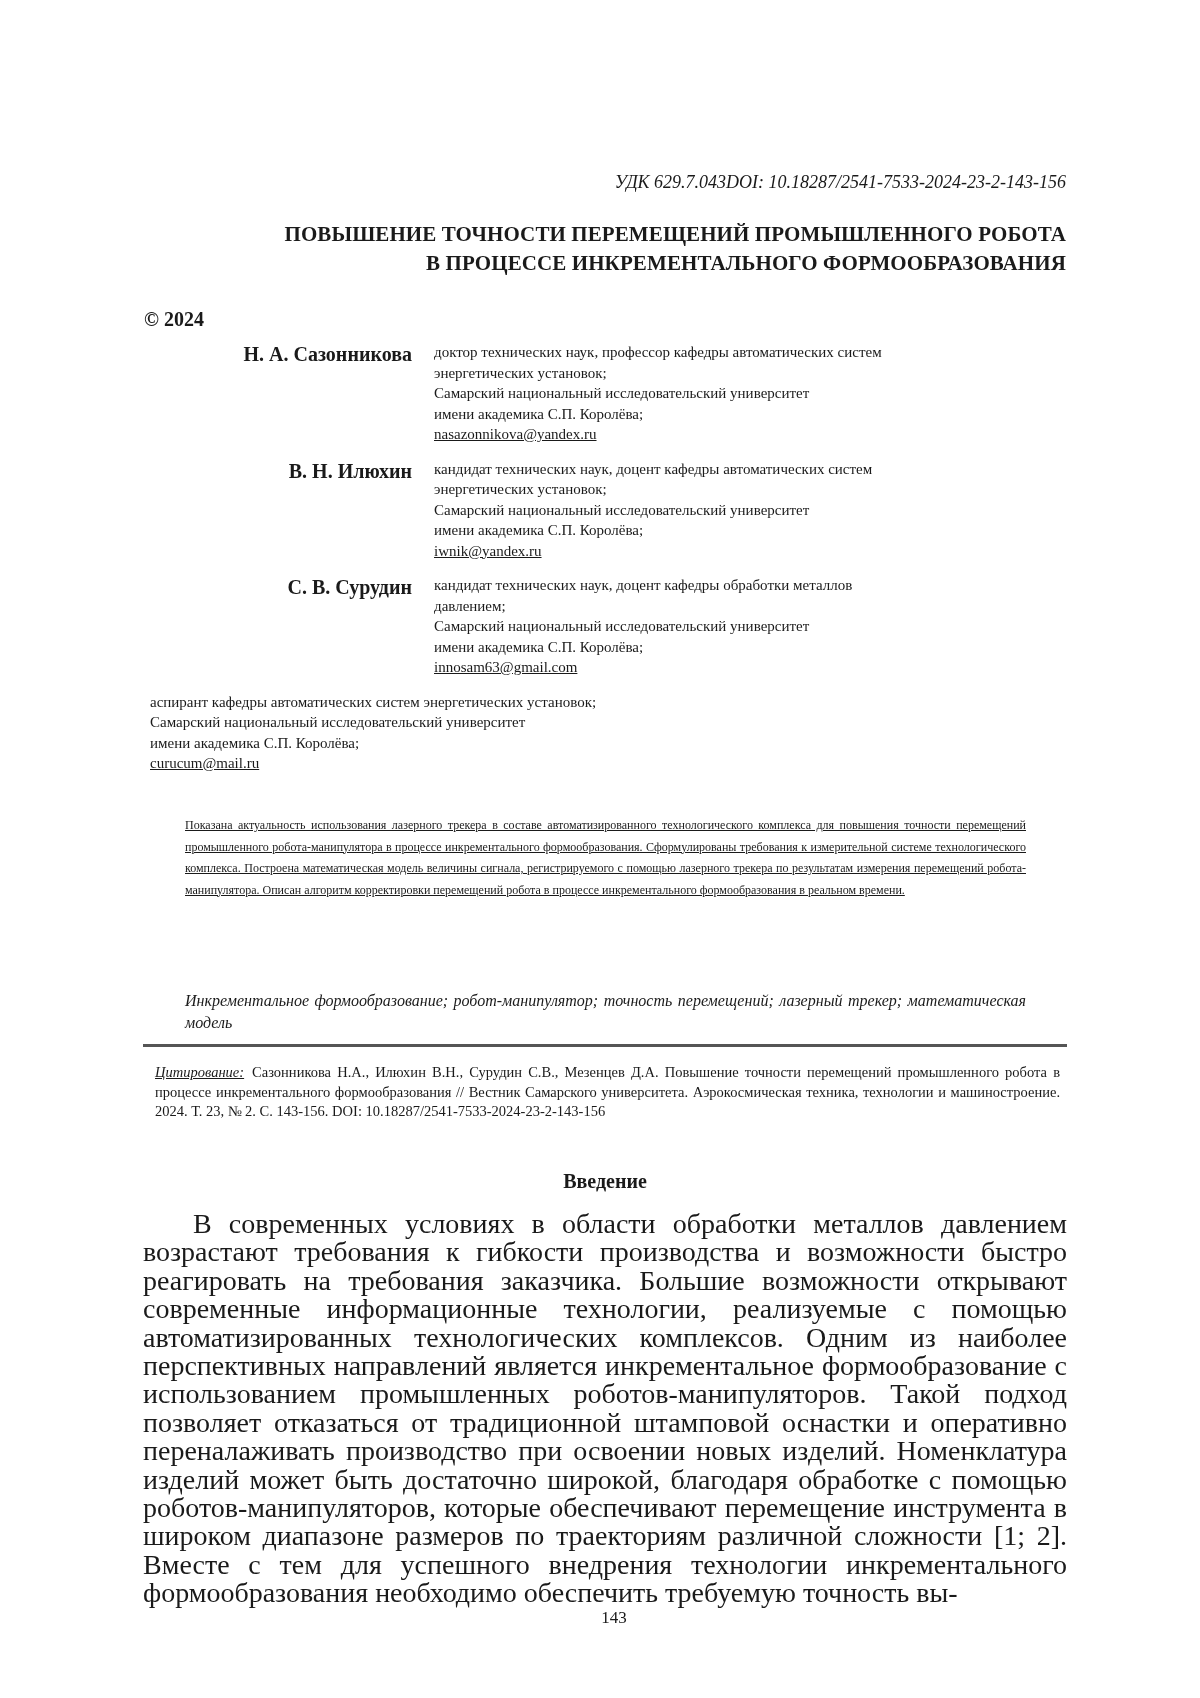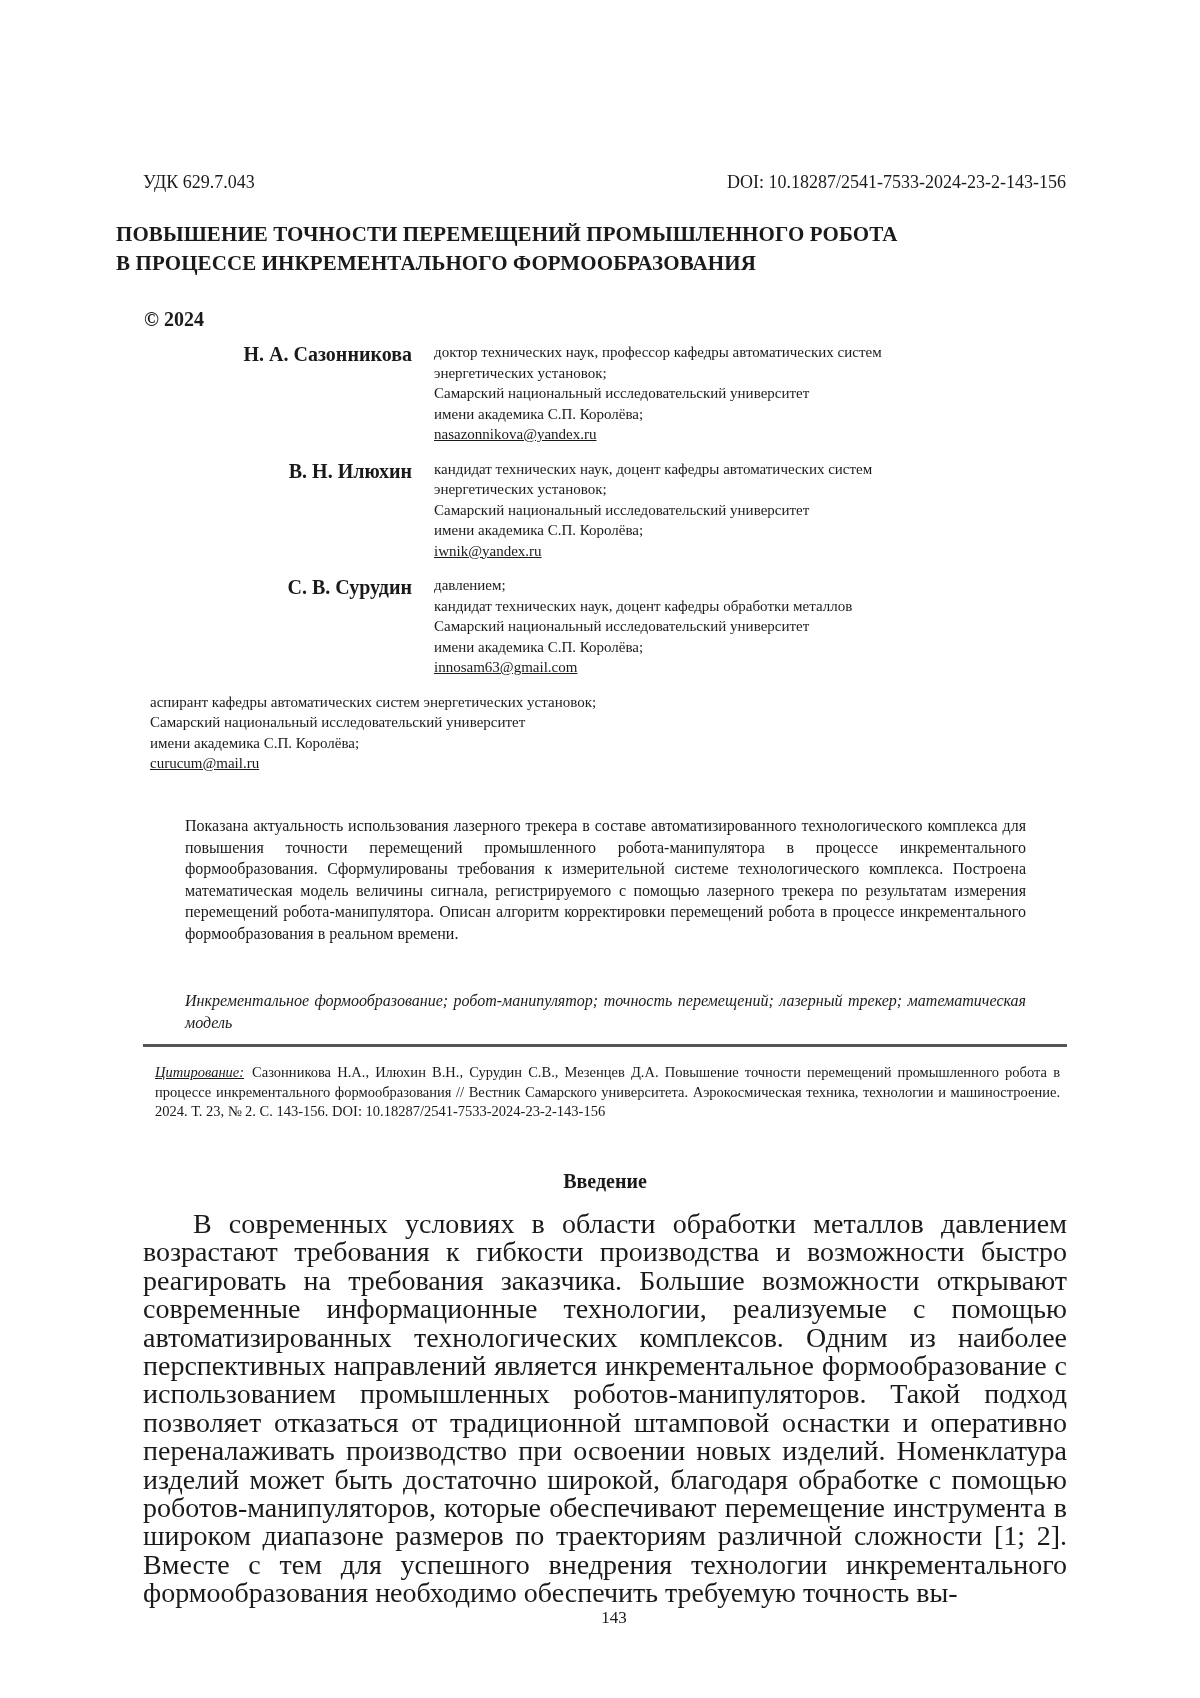--- a/index.html
+++ b/index.html
@@ -1,37 +1,37 @@
 <!DOCTYPE html>
 <html><head>
 <meta charset="utf-8">
 <style>
   html, body { margin: 0; padding: 0; background: #ffffff; }
   body { width: 1200px; height: 1698px; position: relative; overflow: hidden;
          font-family: "Liberation Serif", "DejaVu Serif", serif; color: #1a1a1a; }
   .page { position: absolute; left: 0; top: 0; width: 1200px; height: 1698px; }
 
   .header-line { position: absolute; top: 172px; left: 143px; right: 134px;
-                 display: flex; justify-content: space-between; font-size: 18px; }
+                 display: flex; justify-content: flex-end; font-style: italic; font-size: 18px; }
 
-  .title { position: absolute; top: 220px; right: 134px; width: 950px; text-align: left;
+  .title { position: absolute; top: 220px; right: 134px; width: 950px; text-align: right;
            font-weight: bold; font-size: 21px; line-height: 29px; letter-spacing: 0.1px; }
 
   .copyright { position: absolute; top: 308px; left: 144px; font-weight: bold; font-size: 20px; }
 
   .authors { position: absolute; top: 342px; left: 150px; width: 900px; }
   .author { display: flex; margin-bottom: 14px; }
   .author-name { width: 284px; text-align: right; font-weight: bold; font-size: 20px;
                  padding-right: 22px; box-sizing: border-box; line-height: 24px; }
   .author-info { font-size: 15px; line-height: 20.5px; font-family: Liberation Serif, serif; }
   .author-info .line { display: block; }
   .email { text-decoration: underline; color: #1a1a1a; cursor: pointer; }
 
   .abstract { position: absolute; top: 815px; left: 185px; width: 841px;
-              font-size: 16px; line-height: 21.5px; text-align: justify; }
+              font-size: 12px; line-height: 21.5px; text-align: justify; text-decoration: underline; }
   .keywords { position: absolute; top: 990px; left: 185px; width: 841px;
               font-size: 16px; line-height: 21.5px; font-style: italic; text-align: justify; }
 
   .divider { position: absolute; top: 1044px; left: 143px; width: 924px; height: 3px; background: #555; }
 
   .citation { position: absolute; top: 1063px; left: 155px; width: 905px;
               font-size: 14.5px; line-height: 19.5px; text-align: justify; }
   .citation-label { font-style: italic; text-decoration: underline; margin-right: 8px; }
 
   .section-title { position: absolute; top: 1170px; left: 143px; width: 924px; text-align: center;
@@ -77,22 +77,22 @@
         <span class="line">кандидат технических наук, доцент кафедры автоматических систем</span>
         <span class="line">энергетических установок;</span>
         <span class="line">Самарский национальный исследовательский университет</span>
         <span class="line">имени академика С.П. Королёва;</span>
         <a class="line email">iwnik@yandex.ru</a>
       </div>
     </div>
     <div class="author">
       <div class="author-name">С. В. Сурудин</div>
       <div class="author-info">
+        <span class="line">кандидат технических наук, доцент кафедры обработки металлов</span>
         <span class="line">давлением;</span>
-        <span class="line">кандидат технических наук, доцент кафедры обработки металлов</span>
         <span class="line">Самарский национальный исследовательский университет</span>
         <span class="line">имени академика С.П. Королёва;</span>
         <a class="line email">innosam63@gmail.com</a>
       </div>
     </div>
     <div class="author">
       <div class="author-info">
         <span class="line">аспирант кафедры автоматических систем энергетических установок;</span>
         <span class="line">Самарский национальный исследовательский университет</span>
         <span class="line">имени академика С.П. Королёва;</span>

